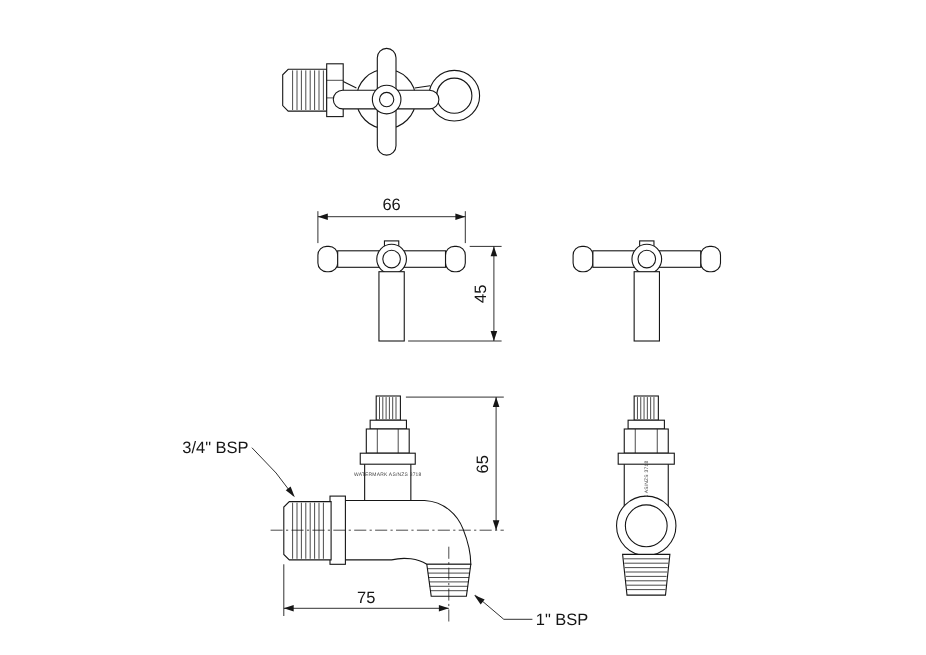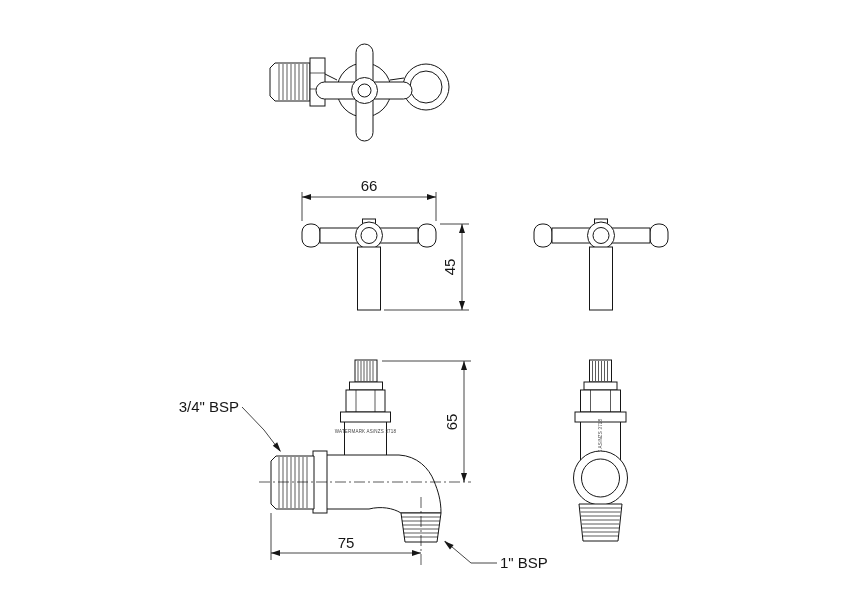--- a/index.html
+++ b/index.html
@@ -1,16 +1,16 @@
 <!DOCTYPE html>
 <html><head>
 <meta charset="utf-8">
 <style>
   html,body{margin:0;padding:0;background:#fff;}
-  .sheet{position:relative;width:788px;height:595px;background:#ffffff;overflow:hidden;padding-left:13px;}
+  .sheet{position:relative;width:788px;height:595px;background:#ffffff;overflow:hidden;}
   svg{display:block;}
   .outline{fill:#ffffff;stroke:#161616;stroke-width:1;}
   .line{fill:none;stroke:#161616;stroke-width:1;}
   .thin{fill:none;stroke:#161616;stroke-width:0.7;}
   .center{fill:none;stroke:#161616;stroke-width:0.7;stroke-dasharray:11 3 2 3;}
   .dim{fill:none;stroke:#161616;stroke-width:0.8;}
   .arrow{fill:#161616;stroke:none;}
   .dimtext{font-family:"Liberation Sans","DejaVu Sans",sans-serif;font-size:15px;fill:#161616;}
   .labeltext{font-family:"Liberation Sans","DejaVu Sans",sans-serif;font-size:15px;fill:#161616;}
   .micro{font-family:"Liberation Sans","DejaVu Sans",sans-serif;font-size:4.5px;fill:#444;letter-spacing:.2px;}

